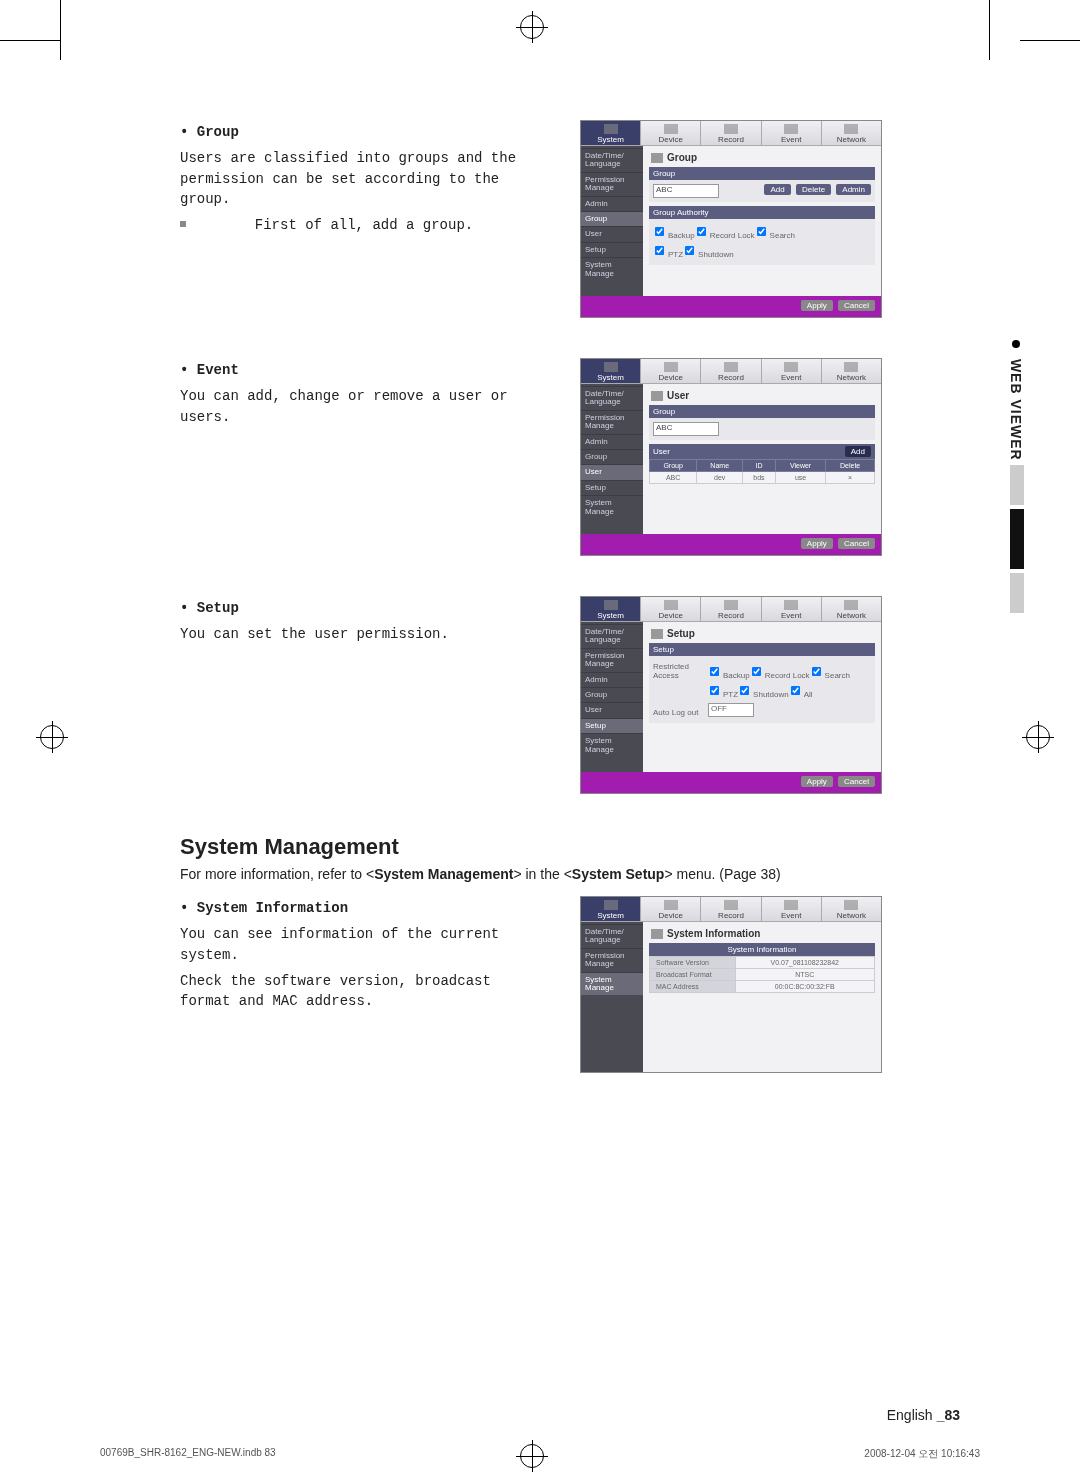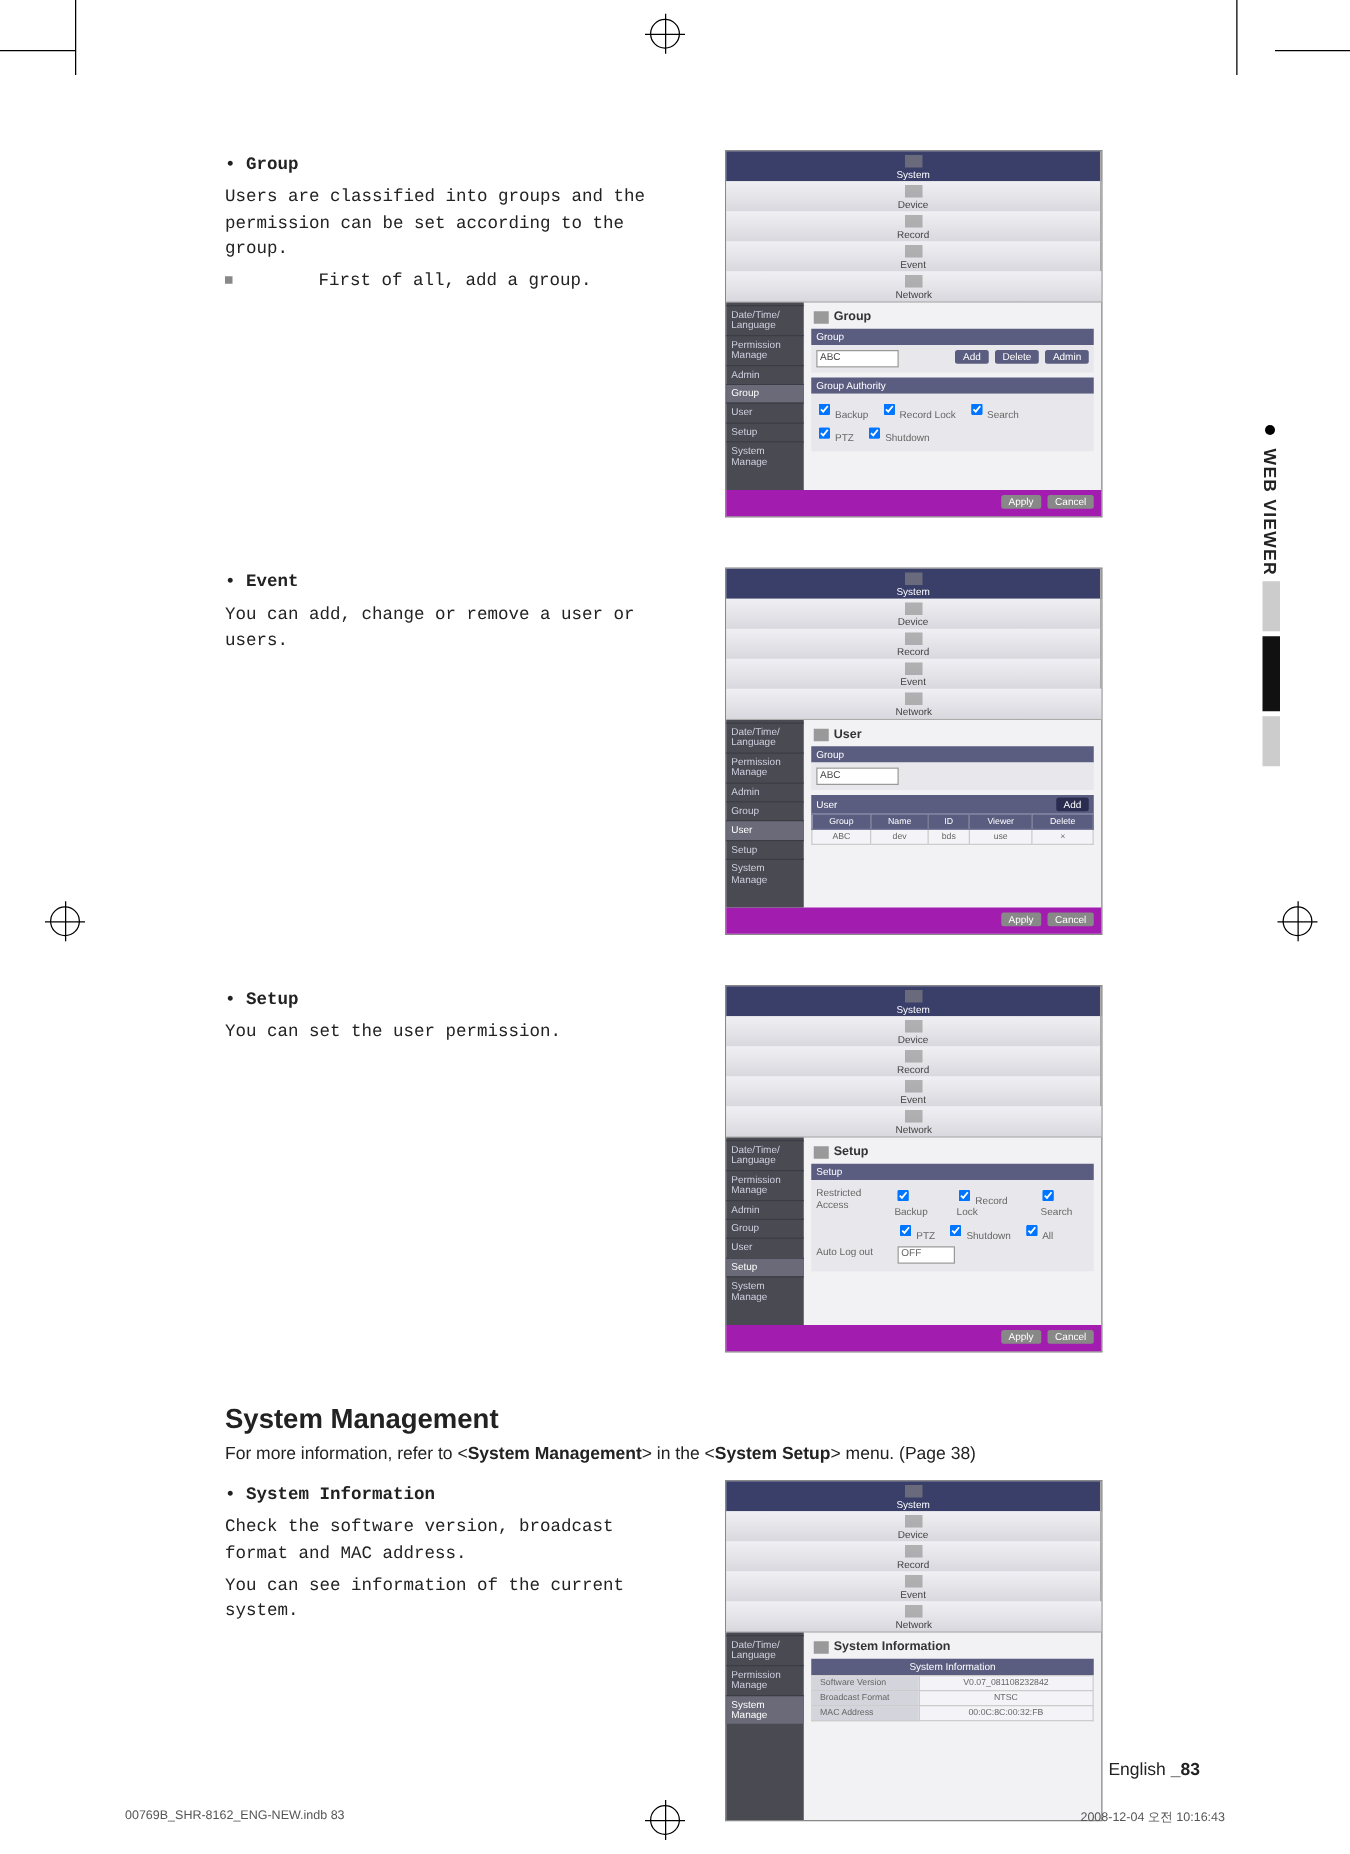--- a/index.html
+++ b/index.html
@@ -106,21 +106,20 @@
     width: 300px;
     border: 1px solid #888;
     background: #f2f2f4;
     font-size: 8px;
     color: #444;
   }
   .ui .tabs {
     display: flex;
     background: #dcdce0;
     border-bottom: 1px solid #aaa;
-    flex-direction: column;
   }
   .ui .tabs .tab {
     flex: 1;
     text-align: center;
     padding: 3px 0 1px 0;
     border-right: 1px solid #aaa;
     background: linear-gradient(#f0f0f4,#d8d8de);
   }
   .ui .tabs .tab.active {
     background: #3a3f6a;
@@ -184,21 +183,21 @@
     color: #fff;
     font-size: 8px;
     padding: 1px 6px;
     margin-left: 3px;
     border-radius: 2px;
   }
   .ui .btn.grey {
     background: #888;
   }
   .ui .chkrow {
-    display: flex; gap: 10px; align-items: flex-start;
+    display: flex; align-items: flex-end;
     padding: 2px 0;
     color: #666;
   }
   .ui .chkrow input { margin: 0 2px 0 0; transform: scale(.7); }
   .ui .btnrow {
     text-align: right;
     padding: 4px 6px 6px 0;
     background: #a21caf;
   }
   .ui table.grid {
@@ -423,22 +422,22 @@
   </div>
 
   <h2 class="section">System Management</h2>
   <p class="section-sub">
     <span>For more information, refer to &lt;</span><b>System Management</b><span>&gt; in the &lt;</span><b>System Setup</b><span>&gt; menu. (Page 38)</span>
   </p>
 
   <div class="row">
     <div class="text-col">
       <p class="bullet">• System Information</p>
+      <p>You can see information of the current system.</p>
       <p>Check the software version, broadcast format and MAC address.</p>
-      <p>You can see information of the current system.</p>
     </div>
 
     <div class="ui">
       <div class="tabs">
         <div class="tab active"><div class="ico"></div><span>System</span></div>
         <div class="tab"><div class="ico"></div><span>Device</span></div>
         <div class="tab"><div class="ico"></div><span>Record</span></div>
         <div class="tab"><div class="ico"></div><span>Event</span></div>
         <div class="tab"><div class="ico"></div><span>Network</span></div>
       </div>

